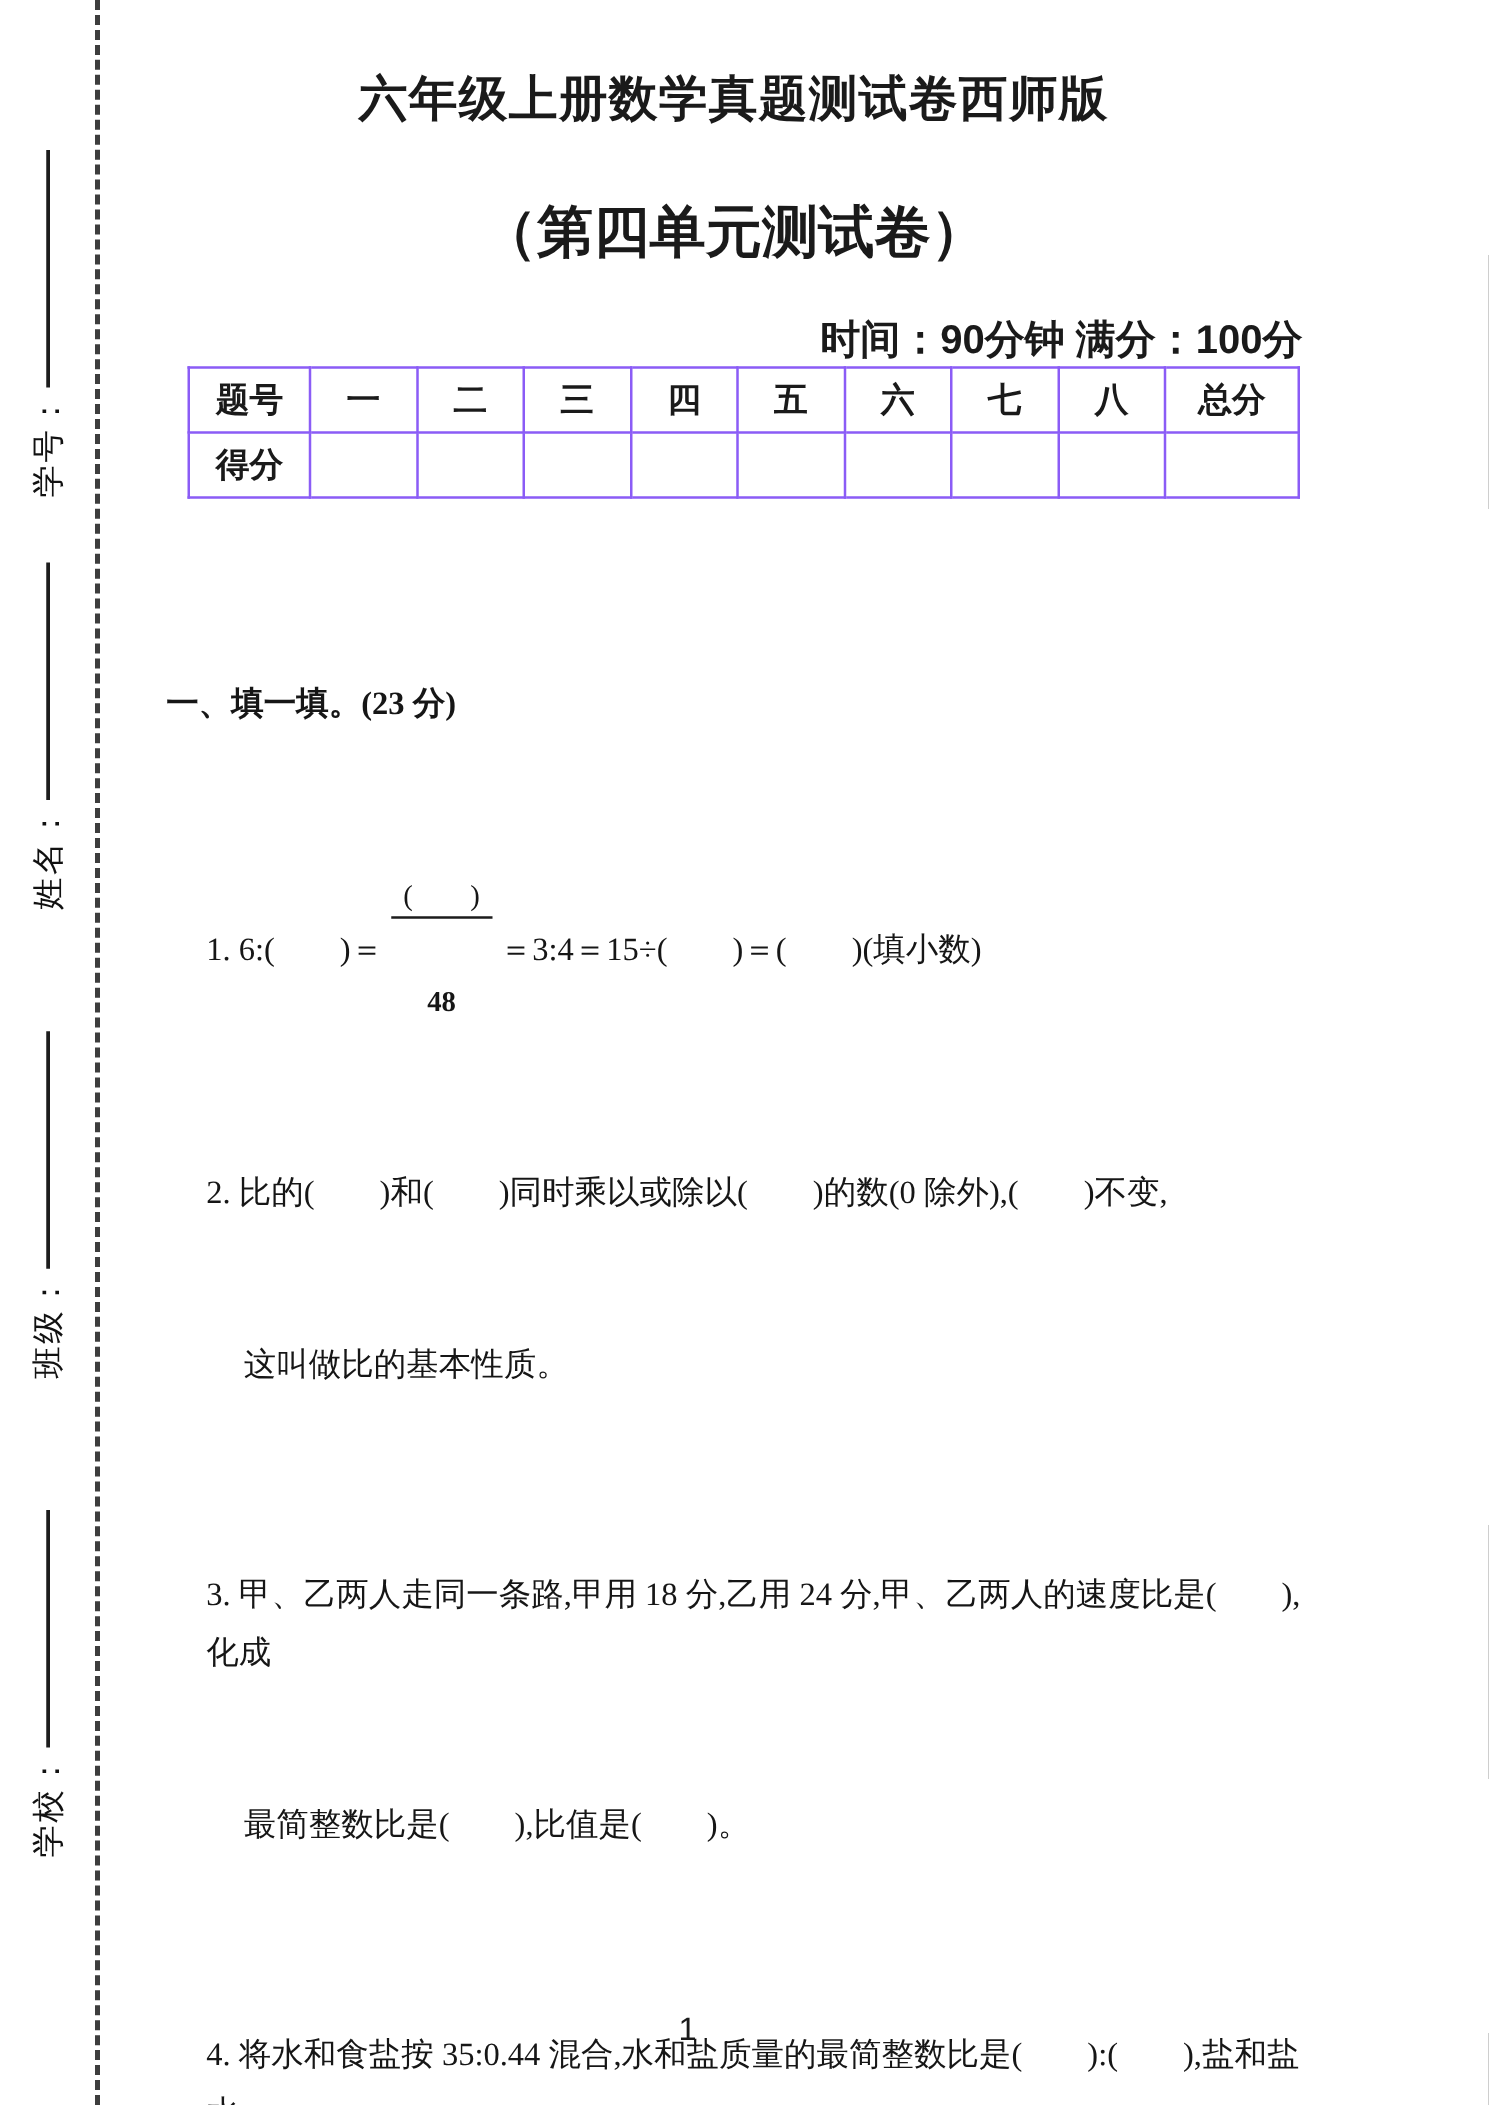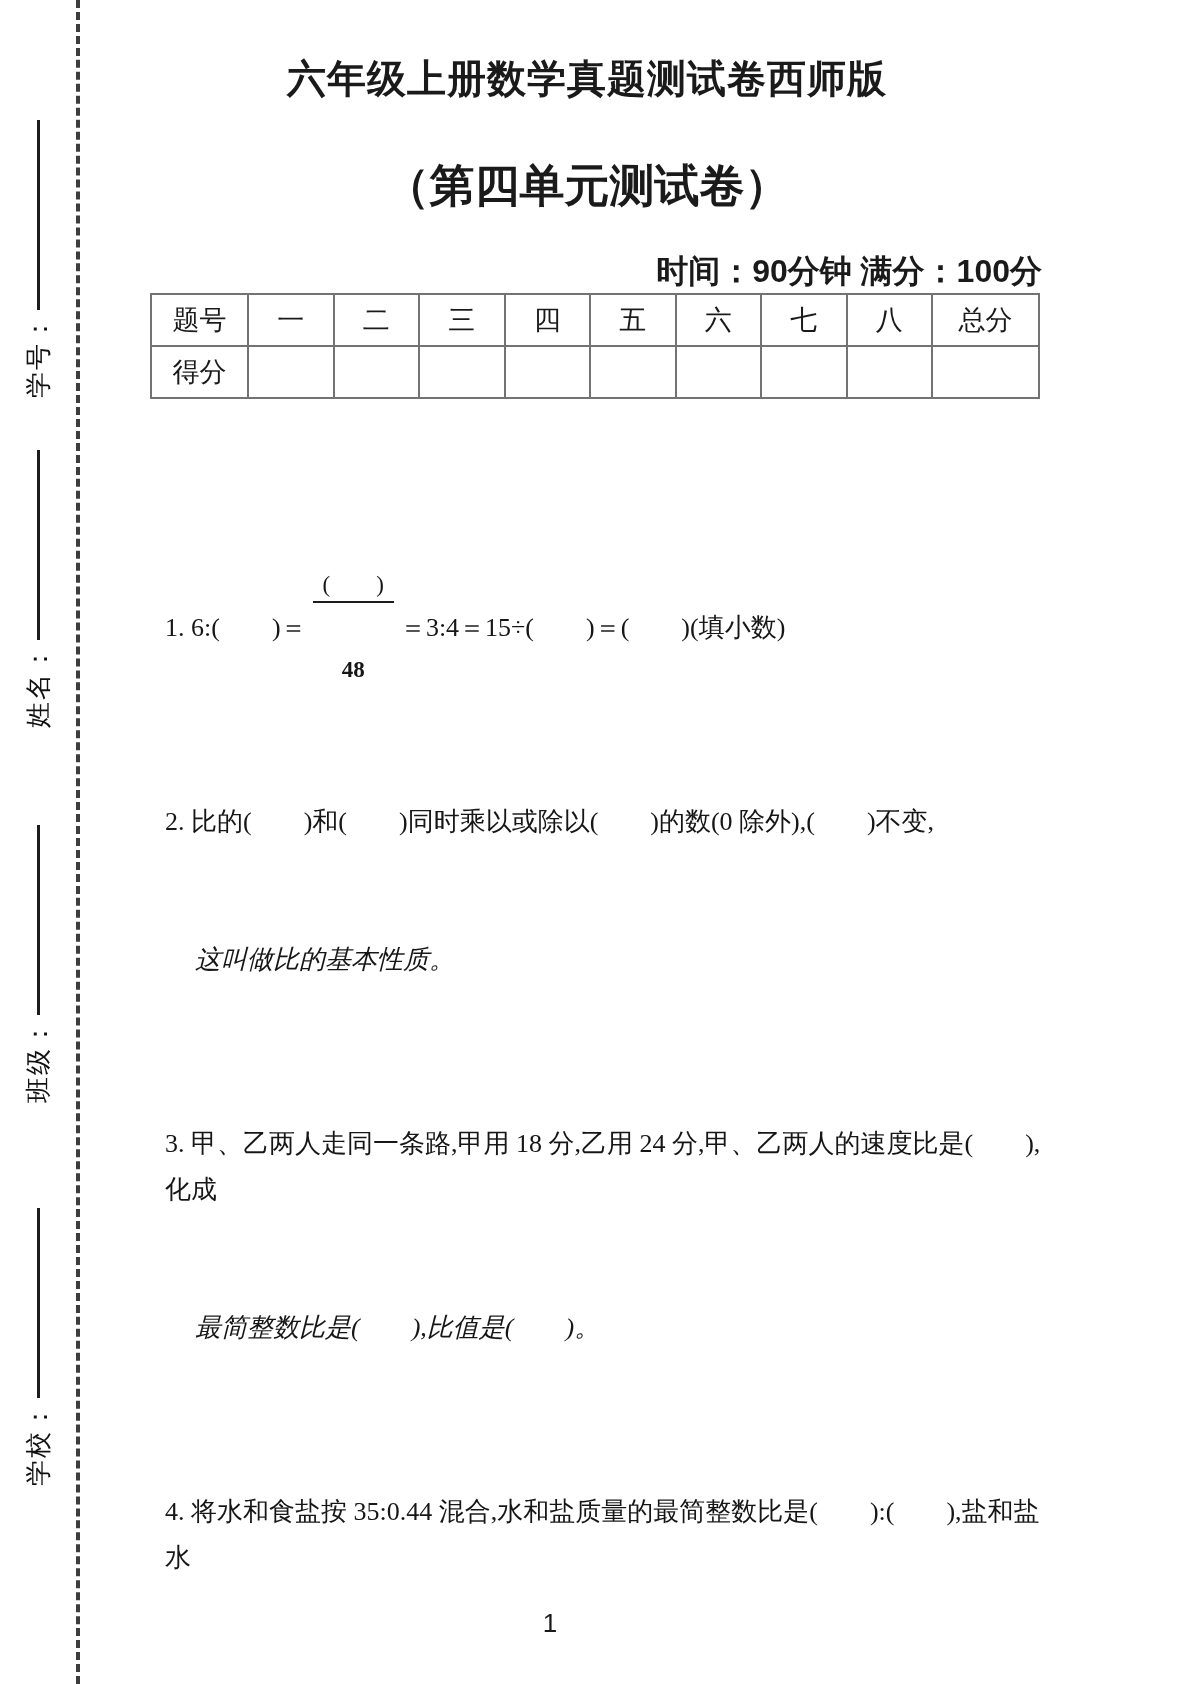--- a/index.html
+++ b/index.html
@@ -35,33 +35,33 @@
     font-family:"Liberation Sans","DejaVu Sans",sans-serif;
     font-weight:bold; font-size:32px;
   }
   
   .score-table {
     position:absolute; top:293px; left:150px; width:890px;
     border-collapse:collapse; table-layout:fixed;
     font-size:27px; text-align:center;
   }
   .score-table td, .score-table th {
-    border:2px solid #737373; height:50px; font-weight:normal; padding:0;
+    border:2px solid #8b5cf6; height:50px; font-weight:bold; padding:0;
   }
   .score-table .c-label { width:95px; }
   .score-table .c-total { width:105px; }
   
   .content {
     position:absolute; top:405px; left:133px; width:912px;
     font-size:26px; line-height:46px; color:#161616;
     white-space:pre-wrap;
   }
   .sec-heading { font-weight:bold; height:40px; line-height:40px; }
   .q  { padding-left:32px; }
-  .cont { padding-left:62px;font-style:italic; }
+  .cont { padding-left:62px; }
   .frac-line { display:flex; align-items:center; }
   .frac {
     display:inline-block; vertical-align:middle; text-align:center;
     line-height:1.15; margin:0 6px; font-size:23px;
   }
   .frac .num { display:block; border-bottom:2px solid #1c1c1c; padding:0 10px 2px; }
   .frac .den { display:block; padding-top:2px;font-weight:bold; }
   .q1-row { height:66px; margin-top:6px; }
   
   .page-number {
@@ -121,20 +121,21 @@
       <td></td>
       <td></td>
       <td></td>
       <td></td>
     </tr>
   </tbody>
     </table>
 
   <div class="content">
 
+    <div class="sec-heading">一、填一填。(23 分)</div>
 
     <div class="q frac-line q1-row">
       <span>1. 6:(　　)＝</span>
       <span class="frac">
         <span class="num">(　　)</span>
         <span class="den">48</span>
       </span>
       <span>＝3:4＝15÷(　　)＝(　　)(填小数)</span>
     </div>
 

